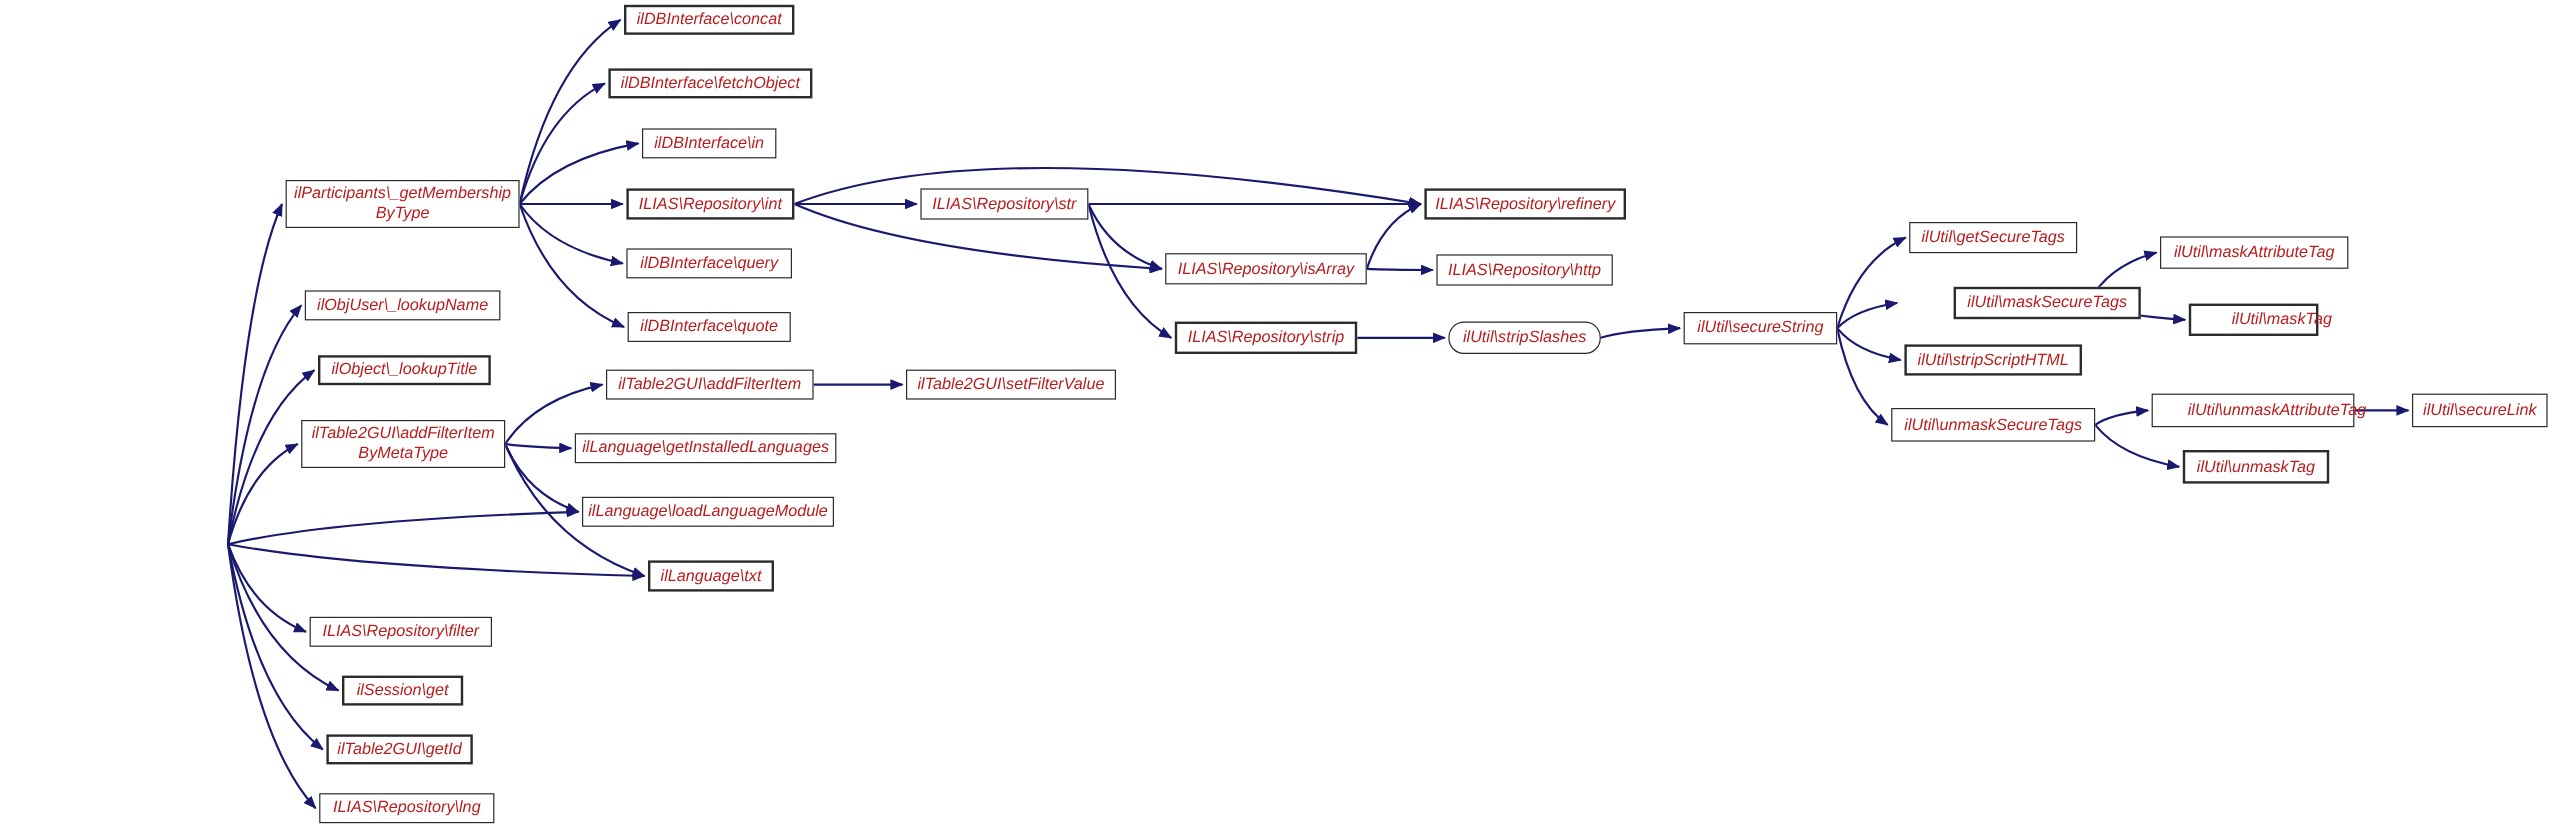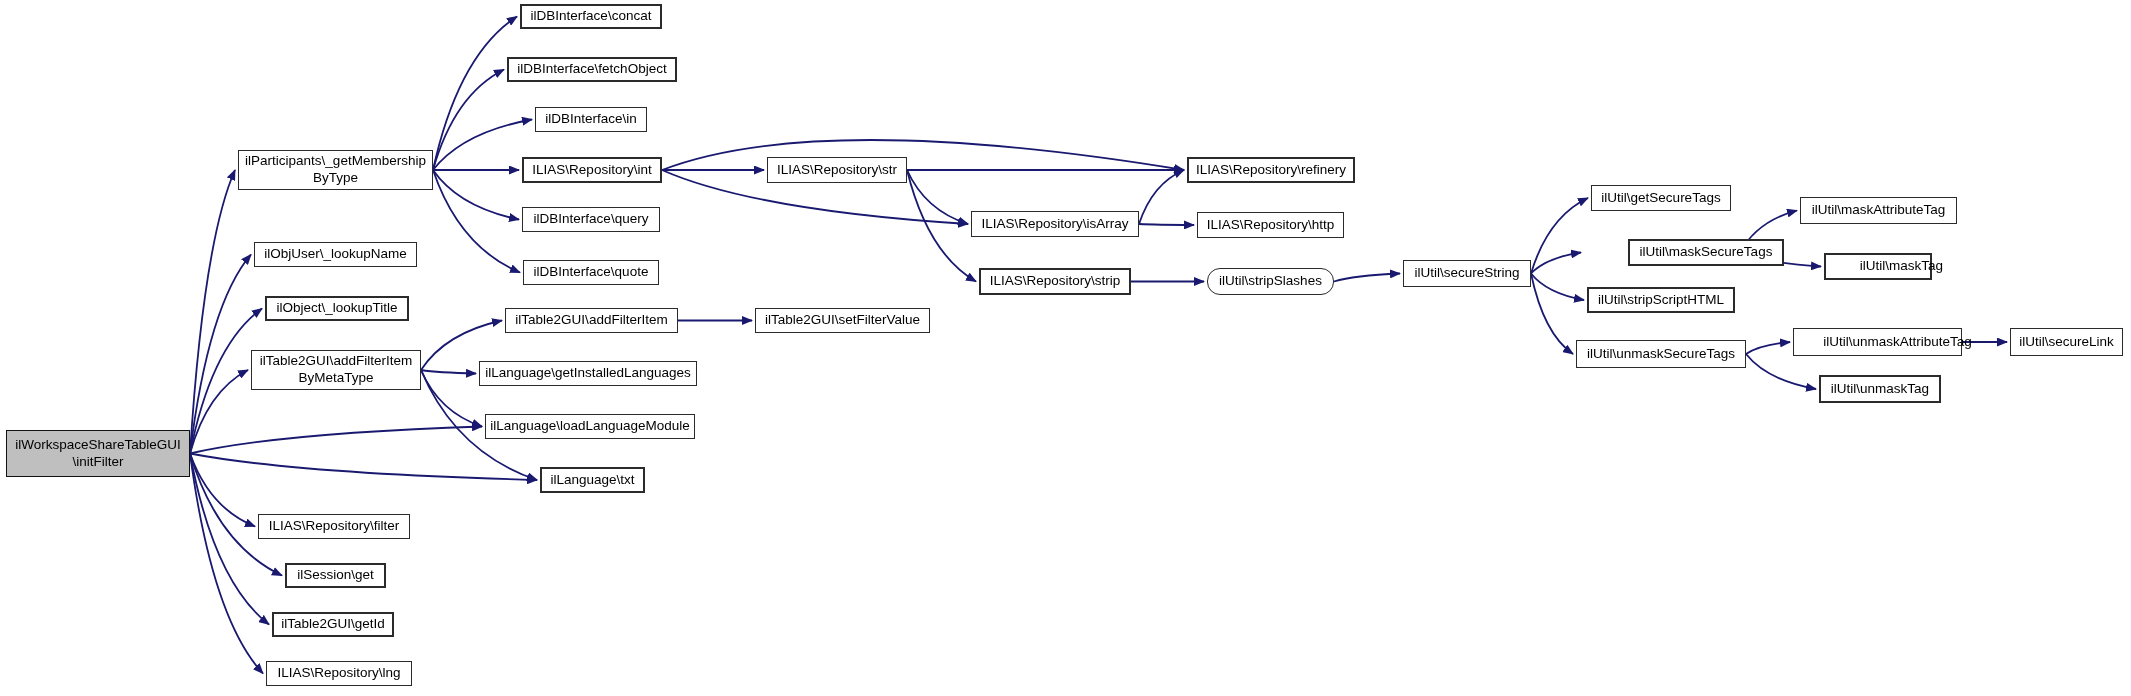--- a/index.html
+++ b/index.html
@@ -15,30 +15,31 @@
     position: absolute;
     left: 0; top: 0;
     width: 2131px; height: 696px;
     pointer-events: none;
   }
   .node {
     position: absolute;
     box-sizing: border-box;
     background: #ffffff;
     border: 1px solid #2b2b2b;
-    color: #000000;
+    color: #b91c1c;
     display: flex;
     flex-direction: column;
     align-items: center;
     justify-content: center;
     text-align: center;
     font-size: 13.5px;
     line-height: 1.25;
     white-space: nowrap;
     cursor: pointer;
+    font-style: italic;
   }
   .node.bold { border-width: 2px; }
   .node.root {
     background: #bfbfbf;
     border: 1.5px solid #111111;
     cursor: default;
   }
   .node span { display: block; }
 </style>
 </head>
@@ -85,24 +86,20 @@
       <path d="M1740,252.5 Q1764.3,263 1821,266.5" fill="none" stroke="#191970" stroke-width="1.8" marker-end="url(#arrow)"></path>
       <path d="M1746,354 Q1759.2,345 1790,342" fill="none" stroke="#191970" stroke-width="1.8" marker-end="url(#arrow)"></path>
       <path d="M1746,354 Q1767,380.25 1816,389" fill="none" stroke="#191970" stroke-width="1.8" marker-end="url(#arrow)"></path>
       <path d="M1962,342 Q1975.5,342 2007,342" fill="none" stroke="#191970" stroke-width="1.8" marker-end="url(#arrow)"></path>
       <path d="M421,370 Q445.3,332.875 502,320.5" fill="none" stroke="#191970" stroke-width="1.8" marker-end="url(#arrow)"></path>
       <path d="M421,370 Q437.5,372.625 476,373.5" fill="none" stroke="#191970" stroke-width="1.8" marker-end="url(#arrow)"></path>
       <path d="M421,370 Q439.3,412.375 482,426.5" fill="none" stroke="#191970" stroke-width="1.8" marker-end="url(#arrow)"></path>
       <path d="M421,370 Q455.8,452.5 537,480" fill="none" stroke="#191970" stroke-width="1.8" marker-end="url(#arrow)"></path>
       <path d="M678,320.5 Q700.2,320.5 752,320.5" fill="none" stroke="#191970" stroke-width="1.8" marker-end="url(#arrow)"></path>
     </svg>
-<div class="node root" style="left: 6px; top: 430px; width: 184px; height: 47px;">
-      <span>ilWorkspaceShareTableGUI</span>
-      <span>\initFilter</span>
-    </div>
     <div class="node" style="left: 238px; top: 150px; width: 195px; height: 40px;">
       <span>ilParticipants\_getMembership</span>
       <span>ByType</span>
     </div>
     <div class="node" style="left: 254px; top: 242px; width: 163px; height: 25px;">
       <span>ilObjUser\_lookupName</span>
     </div>
     <div class="node bold" style="left: 265px; top: 296px; width: 144px; height: 25px;">
       <span>ilObject\_lookupTitle</span>
     </div>

